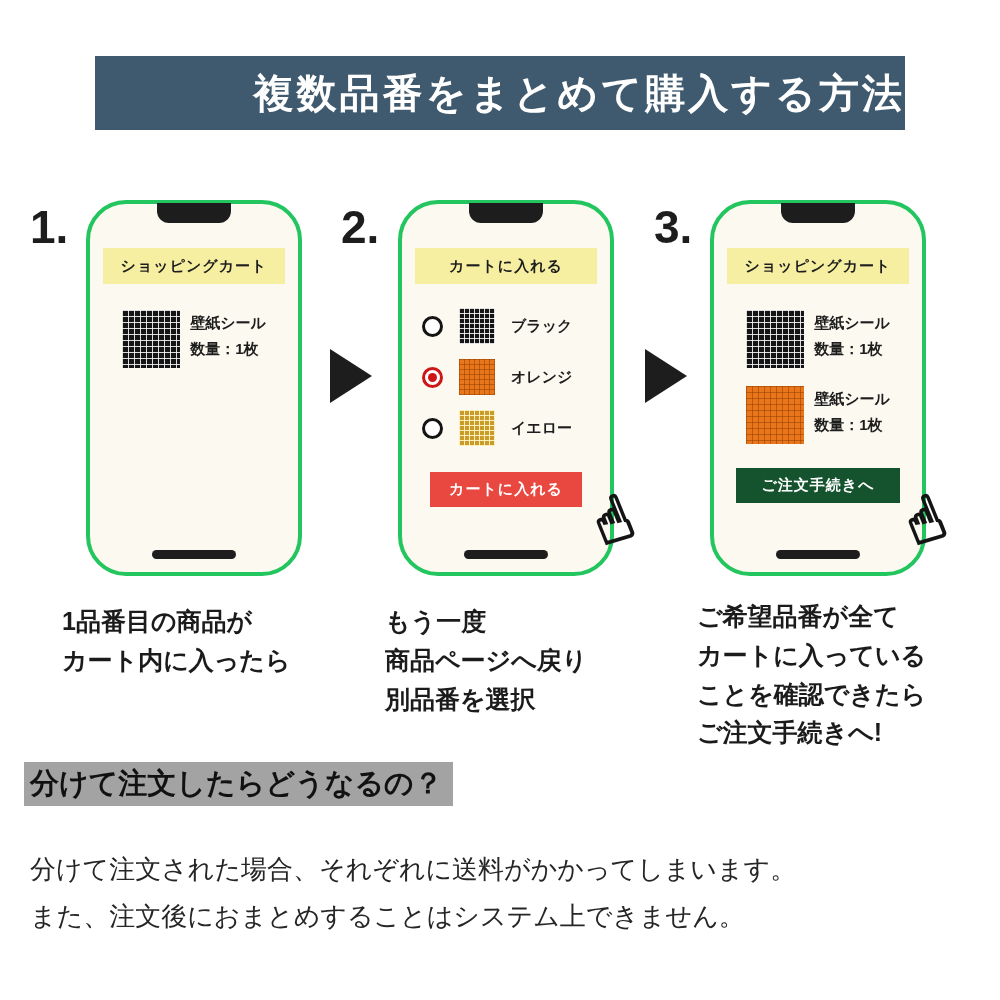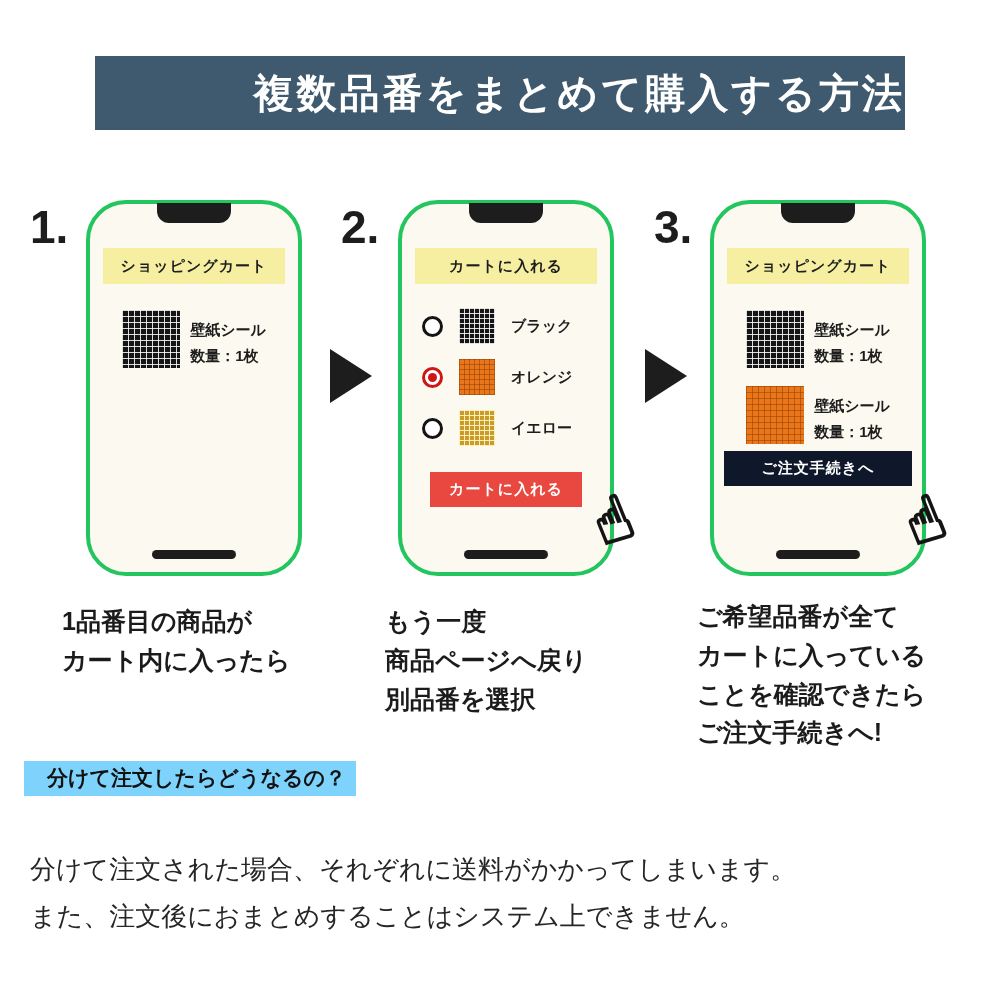--- a/index.html
+++ b/index.html
@@ -37,21 +37,21 @@
     width:84px; height:9px; background:#1d1d1d; border-radius:6px;
   }
 
   .screen-header {
     margin-top:44px; width:182px; height:36px; background:#f6efa2;
     display:flex; align-items:center; justify-content:center;
     font-size:15px; font-weight:bold; color:#1d1d1d; letter-spacing:1px;
   }
 
   
-  .product-row { display:flex; align-items:flex-end; gap:10px; }
+  .product-row { display:flex; align-items:flex-start; gap:10px; }
   .product-row.mt1 { margin-top:26px; }
   .product-row.mt2 { margin-top:18px; }
   .product-text { font-size:15px; font-weight:bold; color:#1d1d1d; line-height:1.7; }
 
   
   .swatch { width:58px; height:58px; flex:0 0 auto; }
   .swatch.sm { width:36px; height:36px; }
   .sw-black {
     background-color:#151515;
     background-image:linear-gradient(to right, rgba(255,255,255,.85) 1px, transparent 1px),
@@ -82,21 +82,21 @@
   .radio.selected { border-color:#cf1616; }
   .radio.selected::after { content:""; position:absolute; inset:3px; border-radius:50%; background:#cf1616; }
   .option-label { font-size:15px; font-weight:bold; color:#1d1d1d; }
 
   
   .btn {
     border:none; color:#fff; font-weight:bold; font-size:15px;
     font-family:inherit; cursor:pointer; letter-spacing:1px;
   }
   .btn-red { margin-top:26px; width:152px; height:35px; background:#e8483f; }
-  .btn-orange { margin-top:7px; width:188px; height:35px; background:#0f172a; }
+  .btn-orange { margin-top:24px; width:164px; height:35px; background:#14532d; }
 
   
   .hand {
     position:absolute; right:-22px; bottom:20px; font-size:62px; line-height:1;
     font-family:"DejaVu Sans",sans-serif; color:#ffffff;
     -webkit-text-stroke:2.5px #141414;
     transform:rotate(-22deg); z-index:5; pointer-events:none;
   }
 
   
@@ -112,22 +112,22 @@
     position:absolute; font-size:25px; font-weight:600; color:#1b1b1b;
     line-height:1.55; white-space:pre-line;margin-top:9px;
   }
   .c1 { left:62px;  top:593px; }
   .c2 { left:385px; top:593px; }
   .c3 { left:697px; top:588px; }
 
   
   .note-heading { position:absolute; left:24px; top:764px; }
   .note-heading span {
-    background:#7dd3fc; font-size:21px; font-weight:bold; color:#111;
-    padding:5px 10px 7px 23px;
+    background:#a3a3a3; font-size:29px; font-weight:bold; color:#111;
+    padding:5px 10px 7px 6px;
   }
   .note-body {
     position:absolute; left:30px; top:832px; font-size:26px; color:#262626;
     line-height:1.8; white-space:pre-line;margin-top:14px;
   }
 </style>
 </head>
 <body>
 
 <div class="page">

